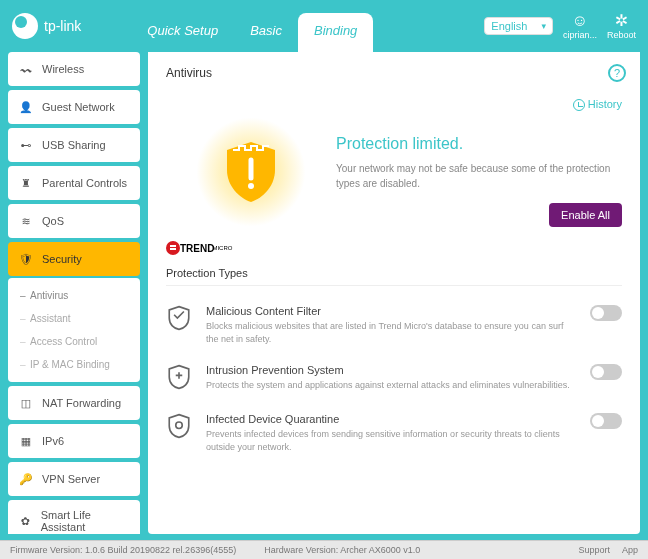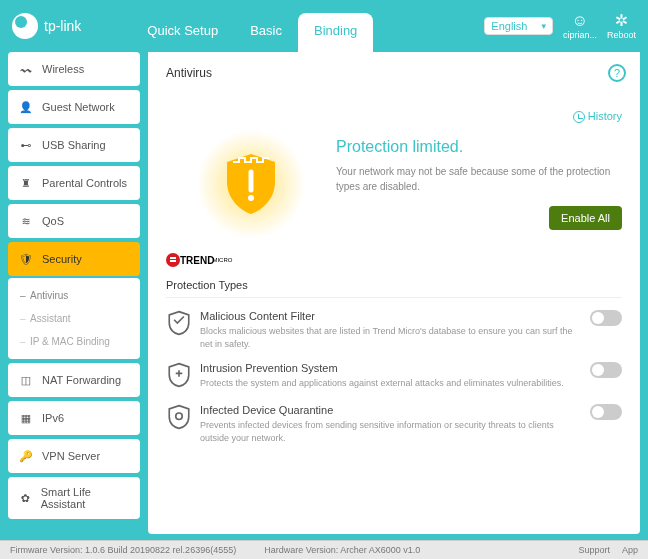--- a/index.html
+++ b/index.html
@@ -4,21 +4,21 @@
 <style>
 * { box-sizing: border-box; margin: 0; padding: 0; font-family: Arial, sans-serif; }
 body { width: 648px; height: 559px; background: #f0f0f0; overflow: hidden; position: relative; }
 
 .topbar { background: #3cc5c9; height: 52px; display: flex; align-items: center; padding: 0 12px; }
 .logo { display: flex; align-items: center; color: #fff; font-size: 14px; font-weight: 300; }
 .logo-mark { width: 26px; height: 26px; background: #fff; border-radius: 50%; margin-right: 6px; position: relative; }
 .logo-mark::after { content:""; position:absolute; width:12px; height:12px; background:#3cc5c9; border-radius:50%; top:3px; left:3px; }
 
 .tabs { display: flex; margin-left: 50px; align-items: flex-end; height: 100%; }
-.tab { color: #fff; padding: 10px 16px 14px; font-size: 13px; cursor: pointer; }
+.tab { color: #fff; padding: 10px 16px 14px; font-size: 13px; cursor: pointer; font-style: italic; }
 .tab.active { background: #fff; color: #3cc5c9; border-radius: 8px 8px 0 0; }
 
 .top-right { margin-left: auto; display: flex; align-items: center; gap: 10px; }
 .lang { background: #fff; border: 1px solid #ddd; border-radius: 4px; padding: 2px 6px; font-size: 11px; color: #3cc5c9; display: flex; align-items: center; gap: 14px; }
 .lang::after { content: "▾"; font-size: 9px; }
 .top-icon { color: #fff; font-size: 9px; text-align: center; cursor: pointer; line-height: 1.2; }
 .top-icon .ic { font-size: 16px; display: block; }
 
 .body { display: flex; background: #3cc5c9; padding: 0 8px 8px 8px; height: 490px; }
 
@@ -32,42 +32,42 @@
 .sub-item { font-size: 10px; color: #aaa; padding: 6px 10px 6px 22px; cursor: pointer; }
 .sub-item.active { color: #888; position: relative; }
 .sub-item.active::before { content:"–"; position:absolute; left:12px; color:#888; }
 .sub-item:not(.active)::before { content:"–"; position:absolute; left:12px; color:#ccc; }
 .sub-item { position: relative; }
 
 .main { flex: 1; background: #fff; margin-left: 8px; border-radius: 0 0 4px 4px; padding: 14px 18px; overflow-y: auto; position: relative; }
 .main-title { font-size: 12px; color: #333; }
 .help-icon { position: absolute; right: 14px; top: 12px; width: 18px; height: 18px; border: 2px solid #3cc5c9; border-radius: 50%; color: #3cc5c9; font-size: 11px; text-align: center; line-height: 15px; cursor: pointer; }
 
-.history { text-align: right; margin-top: 30px; font-size: 11px; color: #3cc5c9; cursor: pointer; }
+.history { text-align: right; margin-top: 18px; font-size: 11px; color: #3cc5c9; cursor: pointer; }
 .history .clock { display: inline-block; width: 12px; height: 12px; border: 1.5px solid #3cc5c9; border-radius: 50%; vertical-align: middle; margin-right: 3px; position: relative; }
 .history .clock::after { content:""; position:absolute; width:4px; height:4px; border-left:1.5px solid #3cc5c9; border-bottom:1.5px solid #3cc5c9; top:2px; left:4px; }
 
-.status-row { display: flex; align-items: center; margin-top: 6px; }
+.status-row { display: flex; align-items: flex-end; margin-top: 6px; }
 .shield-wrap { width: 170px; display: flex; justify-content: center; }
 .glow { width: 110px; height: 110px; border-radius: 50%; background: radial-gradient(circle, #ffe680 0%, #fff3c4 40%, #ffffff 70%); display: flex; align-items: center; justify-content: center; }
 .shield { width: 56px; height: 64px; position: relative; }
 .shield svg { width: 100%; height: 100%; }
 
 .status-text { flex: 1; }
 .status-title { color: #3cc5c9; font-size: 16px; margin-bottom: 8px; }
 .status-desc { color: #888; font-size: 10px; line-height: 1.5; }
-.enable-btn { background: #4d7c0f; color: #fff; border: none; border-radius: 4px; padding: 6px 12px; font-size: 11px; margin-top: 12px; float: right; cursor: pointer; }
+.enable-btn { background: #701a75; color: #fff; border: none; border-radius: 4px; padding: 6px 12px; font-size: 11px; margin-top: 12px; float: right; cursor: pointer; }
 
 .trend { display: flex; align-items: center; margin-top: 14px; font-size: 10px; font-weight: bold; color: #000; }
 .trend-ic { width: 14px; height: 14px; background: #d71920; border-radius: 50%; position: relative; }
 .trend-ic::after { content:""; position:absolute; width:6px; height:2px; background:#fff; top:4px; left:4px; box-shadow: 0 3px 0 #fff; }
 
 .section-title { font-size: 11px; color: #333; margin-top: 12px; border-bottom: 1px solid #eee; padding-bottom: 6px; }
 
-.ptype { display: flex; align-items: flex-start; gap: 6px; margin-top: 12px; }
+.ptype { display: flex; align-items: flex-start; gap: 12px; margin-top: 19px; }
 .ptype-ic { width: 28px; flex-shrink: 0; }
 .ptype-ic svg { width: 26px; height: 26px; }
 .ptype-body { flex: 1; }
 .ptype-name { font-size: 11px; color: #444; margin-bottom: 3px; }
 .ptype-desc { font-size: 9px; color: #999; line-height: 1.4; }
 .toggle { width: 32px; height: 16px; background: #ccc; border-radius: 8px; position: relative; cursor: pointer; flex-shrink: 0; }
 .toggle::after { content:""; width:12px; height:12px; background:#fff; border-radius:50%; position:absolute; top:2px; left:2px; }
 
 .footer { position: absolute; bottom: 0; left: 0; right: 0; background: #e8e8e8; padding: 4px 10px; font-size: 9px; color: #777; border-top: 1px solid #ccc; display: flex; gap: 28px; }
 .footer .right { margin-left: auto; display: flex; gap: 12px; }
@@ -117,20 +117,21 @@
         <span class="ic">≋</span>
         <span>QoS</span>
       </div>
     <div class="side-item active">
         <span class="ic">🛡</span>
         <span>Security</span>
       </div>
     <div class="side-sub">
       <div class="sub-item active">Antivirus</div>
       <div class="sub-item">Assistant</div>
+      <div class="sub-item">Access Control</div>
       <div class="sub-item">IP &amp; MAC Binding</div>
     </div>
     <div class="side-item">
         <span class="ic">◫</span>
         <span>NAT Forwarding</span>
       </div>
     <div class="side-item">
         <span class="ic">▦</span>
         <span>IPv6</span>
       </div>

